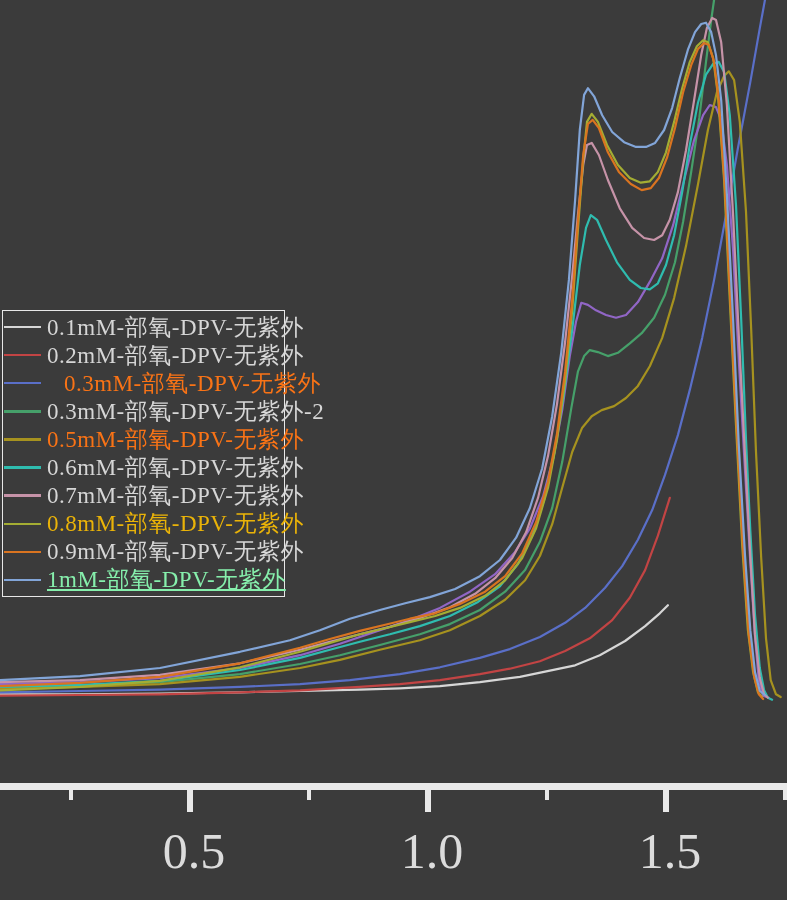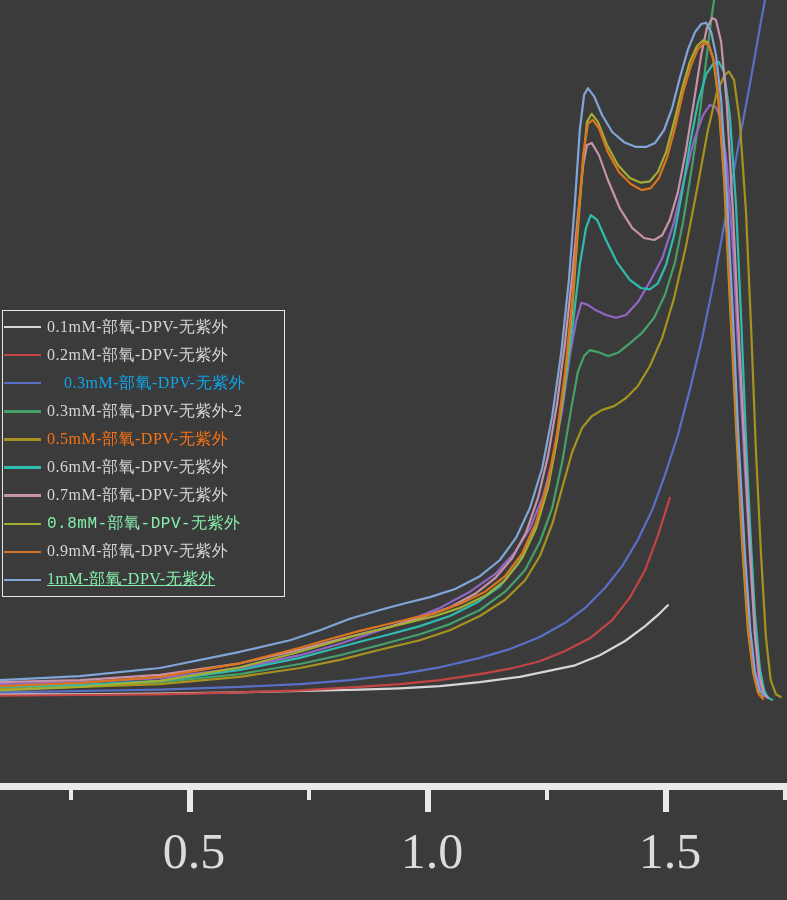--- a/index.html
+++ b/index.html
@@ -4,21 +4,21 @@
 <style>
   html,body{margin:0;padding:0;background:#3b3b3b;}
   .chart-root{position:relative;width:787px;height:900px;background:#3b3b3b;overflow:hidden;
     font-family:"Liberation Serif", serif;}
   svg{position:absolute;left:0;top:0;}
   .legend{position:absolute;left:2px;top:310px;width:283px;height:287px;
     border:1.5px solid #e7e7e7;box-sizing:border-box;overflow:visible;
     display:flex;flex-direction:column;justify-content:space-around;padding:2px 0 2px 1px;}
   .legend-row{display:flex;align-items:center;height:24px;white-space:nowrap;overflow:visible;}
   .legend-swatch{display:inline-block;width:37px;height:2.4px;flex:0 0 37px;}
-  .legend-label{margin-left:6px;font-size:16px;color:#d6d6d6;letter-spacing:0.5px;}
+  .legend-label{margin-left:6px;font-size:23px;color:#d6d6d6;letter-spacing:0.5px;}
 </style>
 </head>
 <body>
 
 <div class="chart-root">
   <svg id="plot" width="787" height="900" viewBox="0 0 787 900">
       <polyline points="0.1,694.3 80.0,694.3 160.0,693.6 240.0,692.3 300.0,691.0 359.9,689.6 399.9,688.3 439.9,686.2 479.9,682.2 519.9,676.8 549.9,670.7 575.1,665.3 599.8,655.2 625.1,641.0 645.1,626.1 659.8,613.3 667.9,605.2" fill="none" stroke="#d6d6d6" stroke-width="2.2" stroke-linejoin="round" stroke-linecap="round"></polyline>
       <polyline points="0.1,695.7 80.0,695.0 160.0,694.3 240.0,692.3 300.0,690.3 359.9,686.9 399.9,684.2 439.9,680.1 479.9,674.1 509.9,668.7 539.9,661.3 565.1,651.1 589.8,638.3 612.2,620.1 629.8,597.8 645.1,570.1 657.9,535.7 669.8,497.9" fill="none" stroke="#c24444" stroke-width="2.2" stroke-linejoin="round" stroke-linecap="round"></polyline>
       <polyline points="0.1,692.3 80.0,691.0 160.0,689.6 240.0,686.9 300.0,684.2 349.9,680.1 399.9,674.1 439.9,667.3 479.9,657.9 509.9,649.1 539.9,637.0 565.1,622.8 585.1,607.9 605.1,587.7 622.2,566.1 637.9,539.8 652.2,510.1 665.0,474.9 677.9,435.1 689.8,389.9 702.2,337.9 714.1,279.9 726.0,215.1 737.9,148.3 750.3,82.1 759.8,28.1 765.0,-0.3" fill="none" stroke="#5a6fc8" stroke-width="2.2" stroke-linejoin="round" stroke-linecap="round"></polyline>
       <polyline points="0.1,688.3 80.0,686.2 160.0,682.2 240.0,674.1 300.0,664.0 339.9,655.2 379.9,645.0 419.9,634.3 449.9,624.1 479.9,610.0 505.1,591.7 525.1,570.1 539.9,541.8 552.2,508.0 562.2,462.1 571.3,408.1 577.9,371.7 584.1,356.1 589.8,350.1 597.9,352.1 607.9,356.1 617.9,352.8 629.8,343.3 641.7,333.2 654.1,317.7 665.0,294.7 675.0,262.3 683.1,221.8 691.2,171.9 699.3,117.9 706.0,61.9 711.2,20.0 714.1,-0.3" fill="none" stroke="#46a06a" stroke-width="2.2" stroke-linejoin="round" stroke-linecap="round"></polyline>
@@ -45,41 +45,41 @@
       <div class="legend-row">
         <span class="legend-swatch" style="background: rgb(214, 214, 214);"></span>
         <span class="legend-label" style="color: rgb(214, 214, 214);">0.1mM-部氧-DPV-无紫外</span>
       </div>
       <div class="legend-row">
         <span class="legend-swatch" style="background: rgb(194, 68, 68);"></span>
         <span class="legend-label" style="color: rgb(214, 214, 214);">0.2mM-部氧-DPV-无紫外</span>
       </div>
       <div class="legend-row">
         <span class="legend-swatch" style="background: rgb(90, 111, 200);"></span>
-        <span class="legend-label" style="color: #0ea5e9; margin-left: 23px;">0.3mM-部氧-DPV-无紫外</span>
+        <span class="legend-label" style="color: #f97316; margin-left: 23px;">0.3mM-部氧-DPV-无紫外</span>
       </div>
       <div class="legend-row">
         <span class="legend-swatch" style="background: rgb(70, 160, 106);"></span>
         <span class="legend-label" style="color: rgb(214, 214, 214);">0.3mM-部氧-DPV-无紫外-2</span>
       </div>
       <div class="legend-row">
         <span class="legend-swatch" style="background: rgb(166, 146, 31);"></span>
         <span class="legend-label" style="color: #f97316;">0.5mM-部氧-DPV-无紫外</span>
       </div>
       <div class="legend-row">
         <span class="legend-swatch" style="background: rgb(47, 188, 175);"></span>
         <span class="legend-label" style="color: rgb(214, 214, 214); font-family: Liberation Serif, serif;">0.6mM-部氧-DPV-无紫外</span>
       </div>
       <div class="legend-row">
         <span class="legend-swatch" style="background: rgb(198, 147, 168);"></span>
         <span class="legend-label" style="color: rgb(214, 214, 214);">0.7mM-部氧-DPV-无紫外</span>
       </div>
       <div class="legend-row">
         <span class="legend-swatch" style="background: rgb(164, 173, 51);"></span>
-        <span class="legend-label" style="color: #86efac; font-family: Liberation Mono, monospace;">0.8mM-部氧-DPV-无紫外</span>
+        <span class="legend-label" style="color: #eab308;">0.8mM-部氧-DPV-无紫外</span>
       </div>
       <div class="legend-row">
         <span class="legend-swatch" style="background: rgb(218, 116, 32);"></span>
         <span class="legend-label" style="color: rgb(214, 214, 214);">0.9mM-部氧-DPV-无紫外</span>
       </div>
       <div class="legend-row">
         <span class="legend-swatch" style="background: rgb(130, 165, 216);"></span>
         <span class="legend-label" style="color: #86efac; text-decoration: underline;">1mM-部氧-DPV-无紫外</span>
       </div>
     </div>

